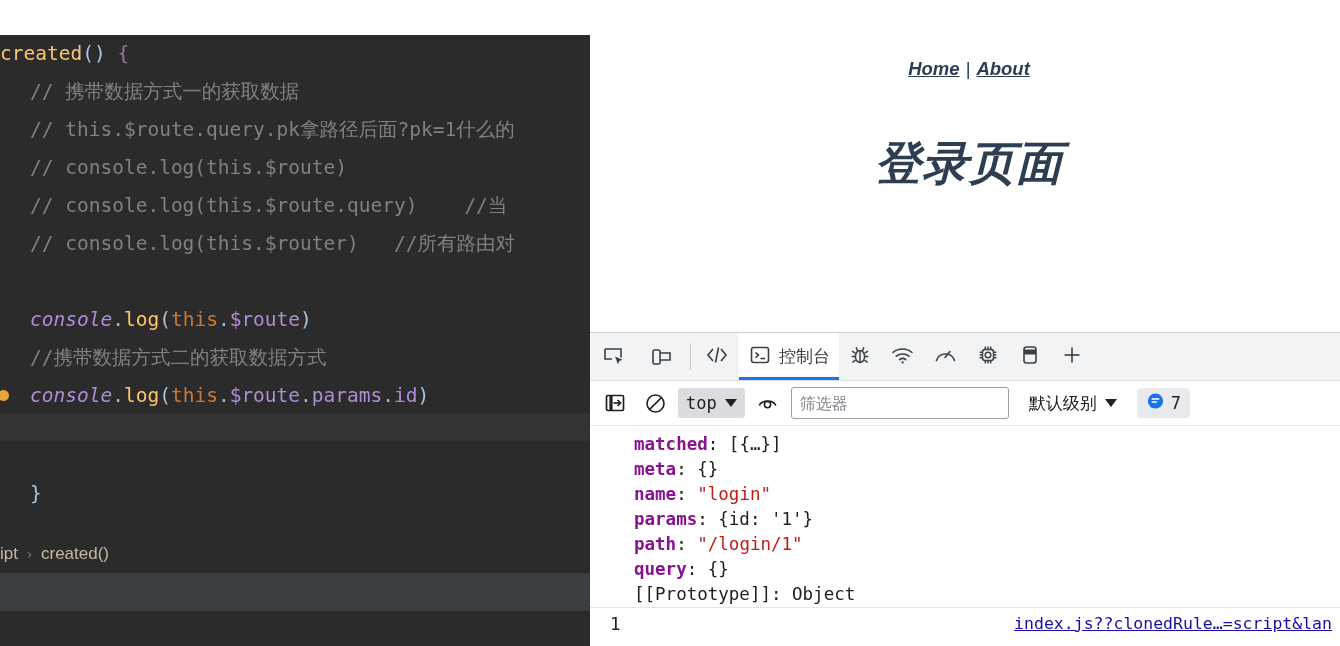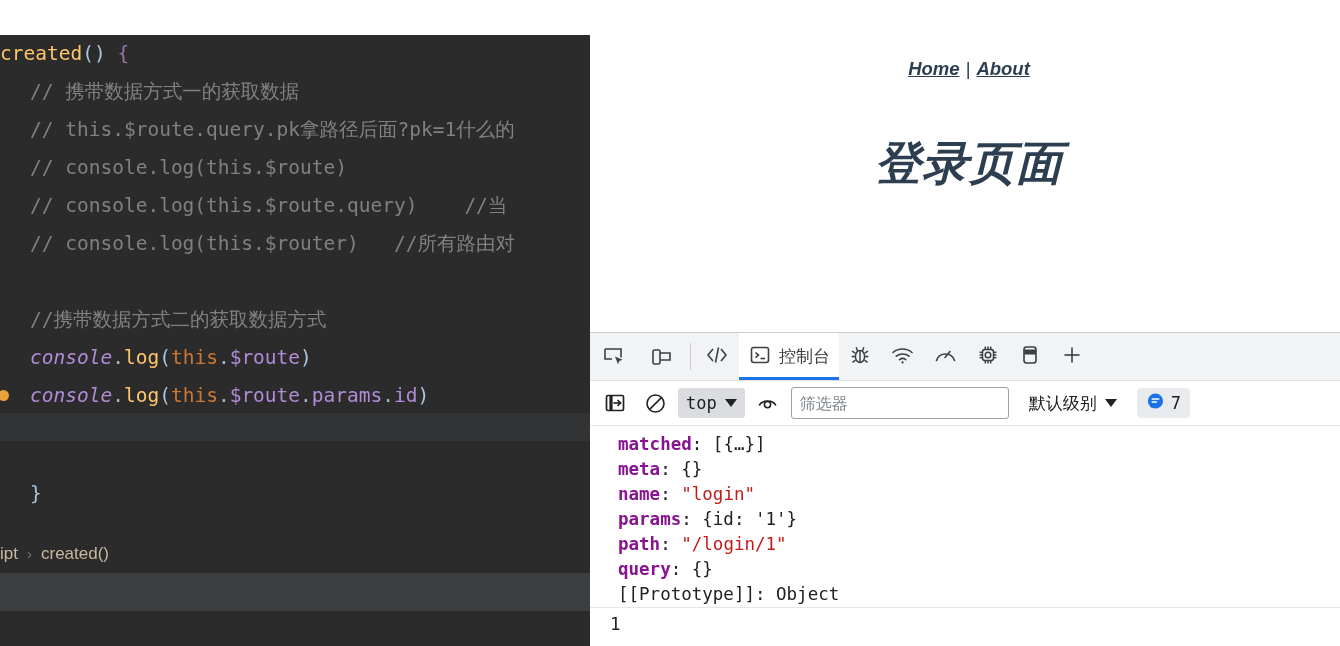--- a/index.html
+++ b/index.html
@@ -187,21 +187,21 @@
 
   
   #console-body {
     flex:1 1 auto; overflow:hidden; background:#fff; position:relative;
   }
   .con-row {
     font-family:"DejaVu Sans Mono","Liberation Mono", monospace;
     font-size:17.5px; line-height:25px; color:#202124;
     white-space:pre; position:relative;
   }
-  .obj-row { padding-left:28px; }
+  .obj-row { padding-left:44px; }
   .k      { color:#881391; font-weight:bold; }
   .k-plain{ color:#202124; }
   .s      { color:#c41a16; }
   .punc   { color:#202124; }
 
   .log-entry {
     border-top:1px solid #e6e6e6;
     position:relative; display:flex; align-items:flex-start;
     padding:3px 8px 3px 20px; min-height:33px;
   }
@@ -226,22 +226,22 @@
   <div id="editor">
 
     <div id="code-area">
         <div class="code-line" style="position: relative;"><span class="tok-kw">created</span><span class="tok-paren">() </span><span class="tok-brace">{</span></div>
         <div class="code-line cl-indent" style="position: relative;"><span class="tok-comment">// 携带数据方式一的获取数据</span></div>
         <div class="code-line cl-indent" style="position: relative;"><span class="tok-comment">// this.$route.query.pk拿路径后面?pk=1什么的</span></div>
         <div class="code-line cl-indent" style="position: relative;"><span class="tok-comment">// console.log(this.$route)</span></div>
         <div class="code-line cl-indent" style="position: relative;"><span class="tok-comment">// console.log(this.$route.query)    //当</span></div>
         <div class="code-line cl-indent" style="position: relative;"><span class="tok-comment">// console.log(this.$router)   //所有路由对</span></div>
         <div class="code-line cl-indent" style="position: relative;"><span class="tok-comment"></span></div>
+        <div class="code-line cl-indent" style="position: relative;"><span class="tok-class">console</span><span class="tok-dot">.</span><span class="tok-fn">log</span><span class="tok-paren">(</span><span class="tok-this">this</span><span class="tok-dot">.</span><span class="tok-prop">$route</span><span class="tok-paren">)</span></div>
         <div class="code-line cl-indent" style="position: relative;"><span class="tok-comment">//携带数据方式二的获取数据方式</span></div>
-        <div class="code-line cl-indent" style="position: relative;"><span class="tok-class">console</span><span class="tok-dot">.</span><span class="tok-fn">log</span><span class="tok-paren">(</span><span class="tok-this">this</span><span class="tok-dot">.</span><span class="tok-prop">$route</span><span class="tok-paren">)</span></div>
         <div class="code-line cl-indent" style="position: relative;"><span class="gutter-mark" style="top: 13px;"></span><span class="tok-class">console</span><span class="tok-dot">.</span><span class="tok-fn">log</span><span class="tok-paren">(</span><span class="tok-this">this</span><span class="tok-dot">.</span><span class="tok-prop">$route</span><span class="tok-dot">.</span><span class="tok-prop">params</span><span class="tok-dot">.</span><span class="tok-prop">id</span><span class="tok-paren">)</span></div>
       </div>
 
     <div id="editor-strip1"></div>
     <div id="editor-gap"></div>
     <div id="editor-closebrace" class="cl-indent">}</div>
 
     <div id="breadcrumb">
       <span>ipt</span>
       <span class="bc-sep">›</span>
@@ -436,19 +436,20 @@
             <div class="con-row obj-row"><span class="k">meta</span><span class="punc">: </span><span class="punc">{}</span></div>
             <div class="con-row obj-row"><span class="k">name</span><span class="punc">: </span><span class="s">"login"</span></div>
             <div class="con-row obj-row"><span class="k">params</span><span class="punc">: </span><span class="punc">{id: '1'}</span></div>
             <div class="con-row obj-row"><span class="k">path</span><span class="punc">: </span><span class="s">"/login/1"</span></div>
             <div class="con-row obj-row"><span class="k">query</span><span class="punc">: </span><span class="punc">{}</span></div>
             <div class="con-row obj-row"><span class="k-plain">[[Prototype]]</span><span class="punc">: </span><span class="punc">Object</span></div>
           </div>
         <div id="console-entries">
             <div class="log-entry" id="entry-1">
               <span class="entry-text">1</span>
+              <span class="entry-link">index.js??clonedRule…=script&amp;lan</span>
             </div>
           </div>
       </div>
 
     </div>
   </div>
 </div>
 
 </body></html>

